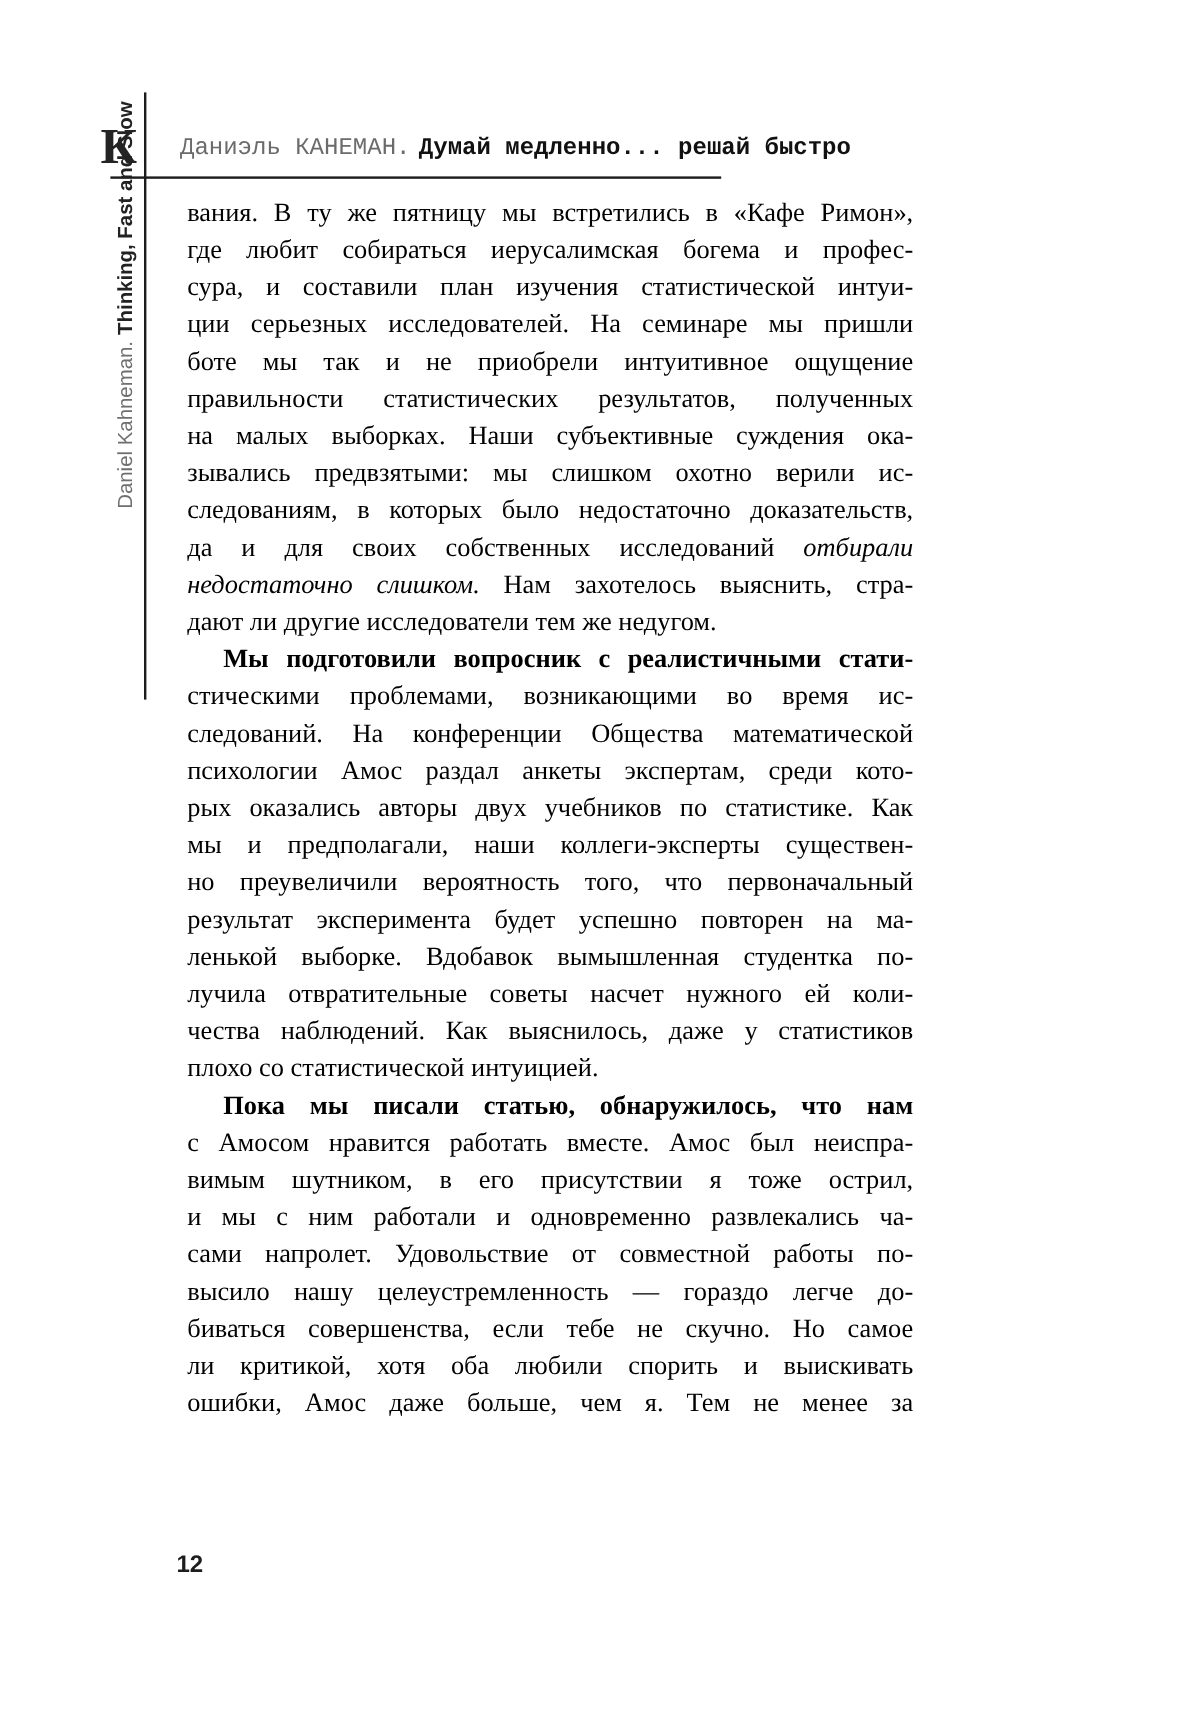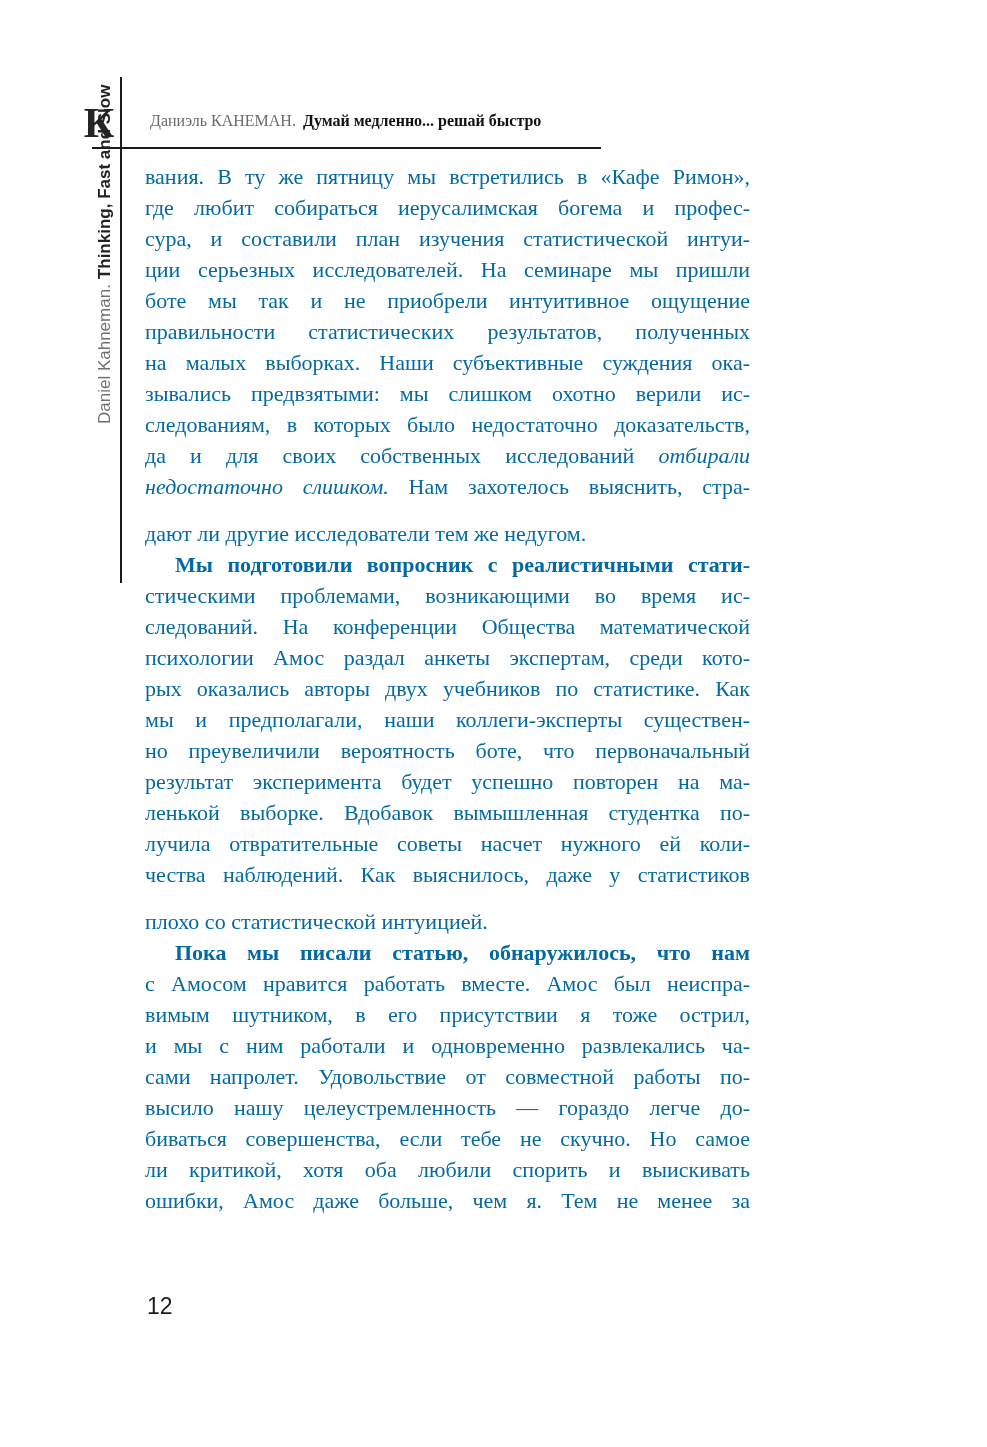--- a/index.html
+++ b/index.html
@@ -40,22 +40,22 @@
     left: 92px;
     top: 147px;
     width: 509px;
     height: 2px;
     background: #1c1c1c;
   }
   .header {
     position: absolute;
     left: 150px;
     top: 112px;
-    font-family: Liberation Serif, serif;
-    font-size: 16px;
+    font-family: Liberation Mono, monospace;
+    font-size: 20px;
     white-space: nowrap;
     color: #111111;
   }
   .header .h-author {
     font-weight: normal;
     color: #6b6b6b;
     margin-right: 7px;
   }
   .header .h-title {
     font-weight: bold;
@@ -77,50 +77,49 @@
     font-weight: normal;
     color: #6f6f6f;
     margin-right: 5px;
   }
   .sidebar .s-title {
     font-weight: bold;
     color: #222222;
   }
   .body-text {
     position: absolute;
-    left: 145px;
+    left: 156px;
     top: 161px;
     width: 605px;
     font-family: "Liberation Serif", serif;
     font-size: 22px;
     line-height: 31px;
-    color: #0369a1;
+    color: #000000;
   }
   .line {
     text-align: justify;
     text-align-last: justify;
   }
   .line.final {
     text-align-last: auto;
-    margin-top: 16px;
   }
   .line.indent {
     text-indent: 30px;
     font-weight: bold;
   }
   .it {
     font-style: italic;
   }
   .page-number {
     position: absolute;
     left: 147px;
     top: 1293px;
     font-family: "Liberation Sans", sans-serif;
-    font-weight: normal;
-    font-size: 23px;
+    font-weight: bold;
+    font-size: 20px;
     color: #1d1d1d;
   }
 </style>
 </head>
 <body>
 
 <div class="page">
 
   <div class="k-mark">К</div>
 
@@ -151,21 +150,21 @@
         <div class="line"><span class="it">недостаточно слишком.</span><span> Нам захотелось выяснить, стра-</span></div>
         <div class="line final"><span>дают ли другие исследователи тем же недугом.</span></div>
       </div>
       <div class="para">
         <div class="line indent"><span>Мы подготовили вопросник с реалистичными стати-</span></div>
         <div class="line"><span>стическими проблемами, возникающими во время ис-</span></div>
         <div class="line"><span>следований. На конференции Общества математической</span></div>
         <div class="line"><span>психологии Амос раздал анкеты экспертам, среди кото-</span></div>
         <div class="line"><span>рых оказались авторы двух учебников по статистике. Как</span></div>
         <div class="line"><span>мы и предполагали, наши коллеги-эксперты существен-</span></div>
-        <div class="line"><span>но преувеличили вероятность боте, что первоначальный</span></div>
+        <div class="line"><span>но преувеличили вероятность того, что первоначальный</span></div>
         <div class="line"><span>результат эксперимента будет успешно повторен на ма-</span></div>
         <div class="line"><span>ленькой выборке. Вдобавок вымышленная студентка по-</span></div>
         <div class="line"><span>лучила отвратительные советы насчет нужного ей коли-</span></div>
         <div class="line"><span>чества наблюдений. Как выяснилось, даже у статистиков</span></div>
         <div class="line final"><span>плохо со статистической интуицией.</span></div>
       </div>
       <div class="para">
         <div class="line indent"><span>Пока мы писали статью, обнаружилось, что нам</span></div>
         <div class="line"><span>с Амосом нравится работать вместе. Амос был неиспра-</span></div>
         <div class="line"><span>вимым шутником, в его присутствии я тоже острил,</span></div>

